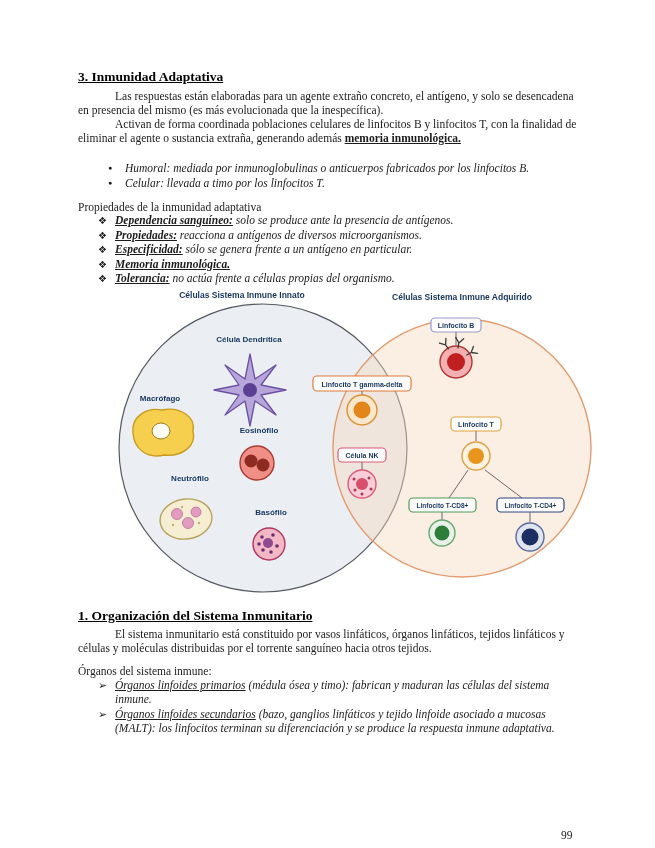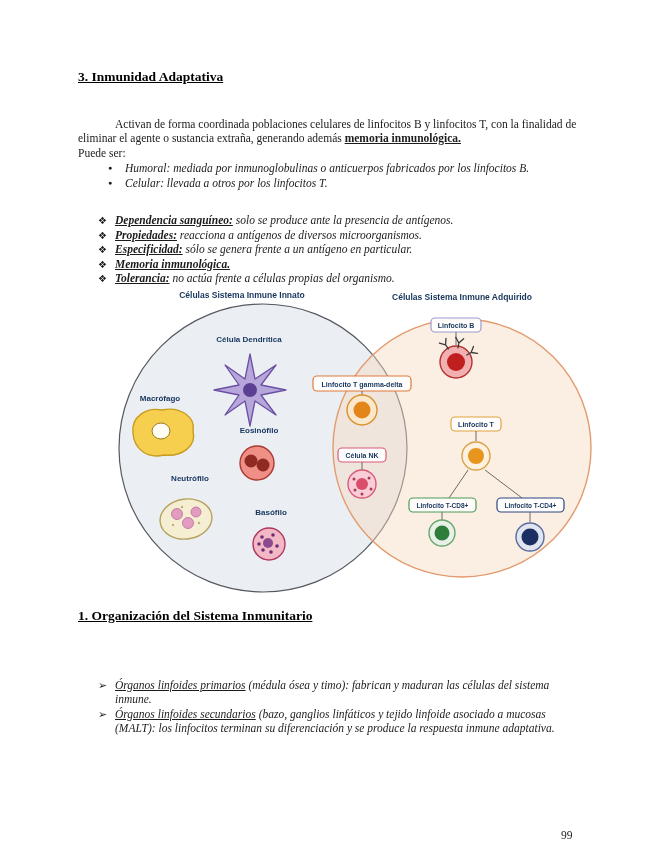--- a/index.html
+++ b/index.html
@@ -37,38 +37,41 @@
   .conn { stroke:#6b6b6b; stroke-width:1; }
   .yrec { stroke:#3a3a3a; stroke-width:1.3; fill:none; stroke-linecap:round; }
 </style>
 </head>
 <body>
 
 <div class="page">
 
   <h2 class="doc-h abs" style="left:78px; top:70px;">3. Inmunidad Adaptativa</h2>
 
+  <p class="abs indent" style="left:78px; top:89px; width:500px;">
+    <span>Las respuestas están elaboradas para un agente extraño concreto, el antígeno, y solo se desencadena en presencia del mismo (es más evolucionada que la inespecífica).</span>
+  </p>
 
   <p class="abs indent" style="left:78px; top:117px; width:500px;">
     <span>Activan de forma coordinada poblaciones celulares de linfocitos B y linfocitos T, con la finalidad de eliminar el agente o sustancia extraña, generando además </span><span class="key">memoria inmunológica.</span>
   </p>
 
-  <p class="abs" style="left:78px; top:146px; width:500px;">Puede ser:</p>
 
   <div class="abs" style="left:105px; top:161px; width:475px;">
     <div class="li">
       <span class="marker disc-m">●</span>
       <span class="li-text">Humoral: mediada por inmunoglobulinas o anticuerpos fabricados por los linfocitos B.</span>
     </div>
     <div class="li">
       <span class="marker disc-m">●</span>
-      <span class="li-text">Celular: llevada a otros por los linfocitos T.</span>
+      <span class="li-text">Celular: llevada a timo por los linfocitos T.</span>
     </div>
   </div>
 
+  <p class="abs" style="left:78px; top:200px; width:500px;">Propiedades de la inmunidad adaptativa</p>
 
   <div class="abs props" style="left:98px; top:214px; width:485px;">
     <div class="li">
       <span class="marker diamond-m">❖</span>
       <span class="li-text"><span class="key">Dependencia sanguíneo:</span><span> solo se produce ante la presencia de antígenos.</span></span>
     </div>
     <div class="li">
       <span class="marker diamond-m">❖</span>
       <span class="li-text"><span class="key">Propiedades:</span><span> reacciona a antígenos de diversos microorganismos.</span></span>
     </div>
@@ -191,21 +194,25 @@
       <rect x="497" y="498" width="67" height="14" rx="4" class="lblbox" stroke="#2e4482"></rect>
       <text x="530.5" y="508" class="blabel-sm">Linfocito T-CD4+</text>
       <line x1="530" y1="512" x2="530" y2="522" class="conn"></line>
       <circle cx="530" cy="537" r="14" fill="#e0e5f0" stroke="#5a6b9e" stroke-width="1.4"></circle>
       <circle cx="530" cy="537" r="8.5" fill="#1c2f63"></circle>
     </g>
   </svg>
 
   <h2 class="doc-h abs" style="left:78px; top:609px;">1. Organización del Sistema Inmunitario</h2>
 
-
+  <p class="abs indent" style="left:78px; top:627px; width:505px;">
+    <span>El sistema inmunitario está constituido por vasos linfáticos, órganos linfáticos, tejidos linfáticos y células y moléculas distribuidas por el torrente sanguíneo hacia otros tejidos.</span>
+  </p>
+
+  <p class="abs" style="left:78px; top:664px; width:500px;">Órganos del sistema inmune:</p>
 
   <div class="abs" style="left:98px; top:678px; width:488px;">
     <div class="li">
       <span class="marker arrow-m">➢</span>
       <span class="li-text"><span class="u">Órganos linfoides primarios</span><span> (médula ósea y timo): fabrican y maduran las células del sistema inmune.</span></span>
     </div>
     <div class="li">
       <span class="marker arrow-m">➢</span>
       <span class="li-text"><span class="u">Órganos linfoides secundarios</span><span> (bazo, ganglios linfáticos y tejido linfoide asociado a mucosas (MALT): los linfocitos terminan su diferenciación y se produce la respuesta inmune adaptativa.</span></span>
     </div>

